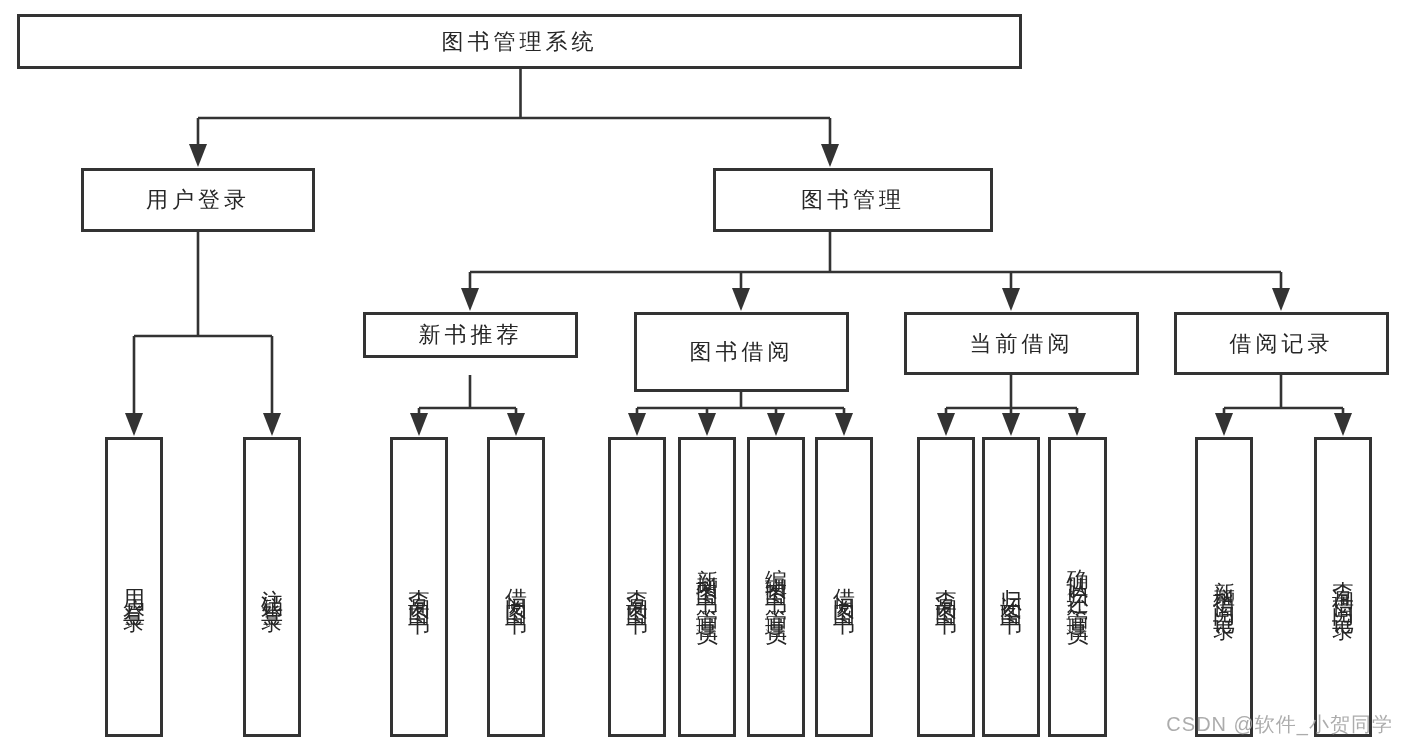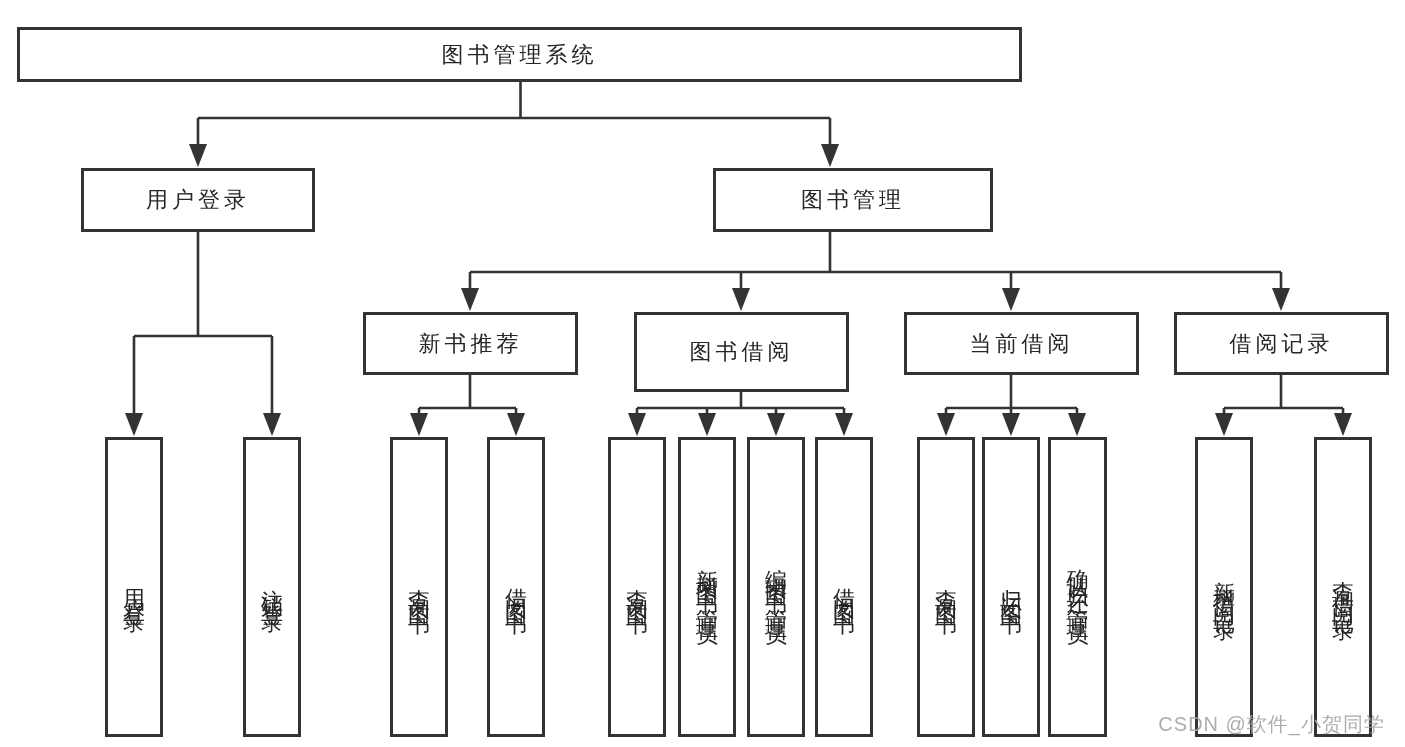--- a/index.html
+++ b/index.html
@@ -19,21 +19,21 @@
     display:flex;align-items:center;justify-content:center;
     color:var(--text,#262626);
     font-size:22px;letter-spacing:4px;
     white-space:nowrap;z-index:2;
   }
   .node.v{
     writing-mode:vertical-rl;text-orientation:mixed;
     letter-spacing:8px;font-size:22px;
   }
   .watermark{
-    position:absolute;right:20px;top:711px;z-index:6;
+    position:absolute;right:12px;top:711px;z-index:6;
     font-size:20px;letter-spacing:1px;
     color:var(--watermark,#a6a6a6);opacity:.92;
   }
 </style>
 </head>
 <body>
 
 <div class="canvas">
 
   <svg class="connectors" viewBox="0 0 1405 747" aria-hidden="true">
@@ -65,26 +65,26 @@
     <path class="ln" d="M1011 375 V408 M946 408 H1077 M946 408 V416 M1011 408 V416 M1077 408 V416"></path>
     <path class="ah" d="M946 436 l-9 -23 h18 z"></path>
     <path class="ah" d="M1011 436 l-9 -23 h18 z"></path>
     <path class="ah" d="M1077 436 l-9 -23 h18 z"></path>
 
     <path class="ln" d="M1281 375 V408 M1224 408 H1343 M1224 408 V416 M1343 408 V416"></path>
     <path class="ah" d="M1224 436 l-9 -23 h18 z"></path>
     <path class="ah" d="M1343 436 l-9 -23 h18 z"></path>
   </svg>
 
-  <div class="node" style="left:17px;top:14px;width:1005px;height:55px;margin-top:13px;">图书管理系统</div>
+  <div class="node" style="left:17px;top:14px;width:1005px;height:55px;">图书管理系统</div>
 
   <div class="node" style="left:81px;top:168px;width:234px;height:64px;">用户登录</div>
   <div class="node" style="left:713px;top:168px;width:280px;height:64px;">图书管理</div>
 
-  <div class="node" style="left:363px;top:312px;width:215px;height:63px;">新书推荐</div>
+  <div class="node" style="left:363px;top:312px;width:215px;height:46px;">新书推荐</div>
   <div class="node" style="left:634px;top:312px;width:215px;height:80px;">图书借阅</div>
   <div class="node" style="left:904px;top:312px;width:235px;height:63px;">当前借阅</div>
   <div class="node" style="left:1174px;top:312px;width:215px;height:63px;">借阅记录</div>
 
   <div class="node v" style="left:105px;top:437px;width:58px;height:300px;">用户登录</div>
   <div class="node v" style="left:243px;top:437px;width:58px;height:300px;">注销登录</div>
 
   <div class="node v" style="left:390px;top:437px;width:58px;height:300px;">查询图书</div>
   <div class="node v" style="left:487px;top:437px;width:58px;height:300px;">借阅图书</div>
 

